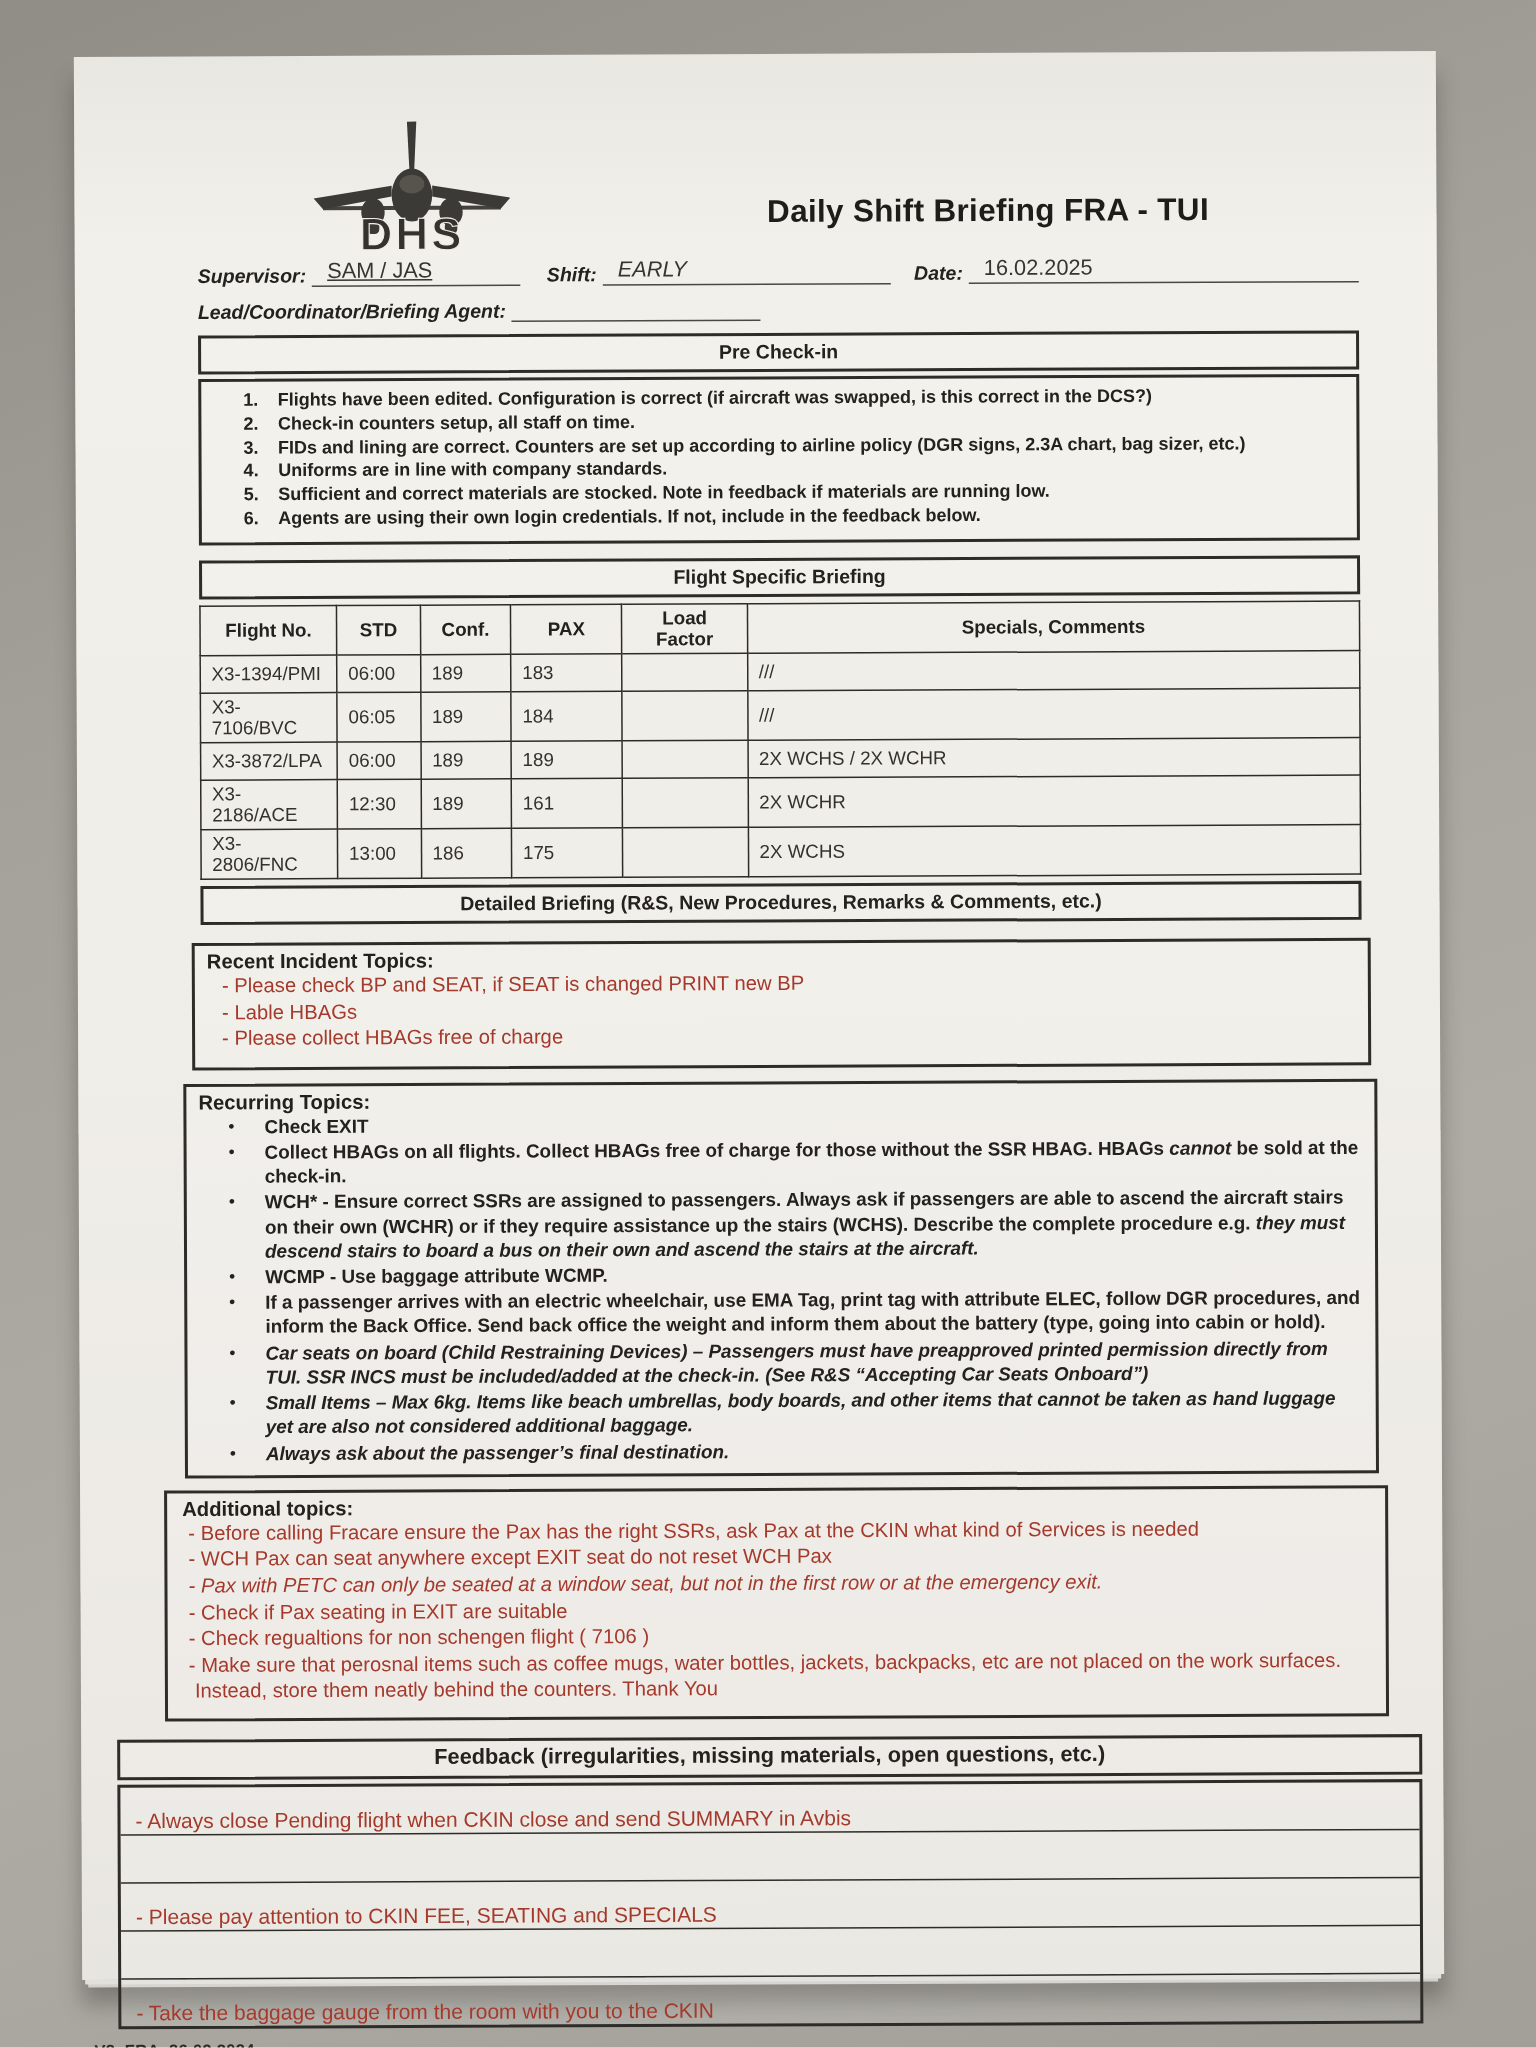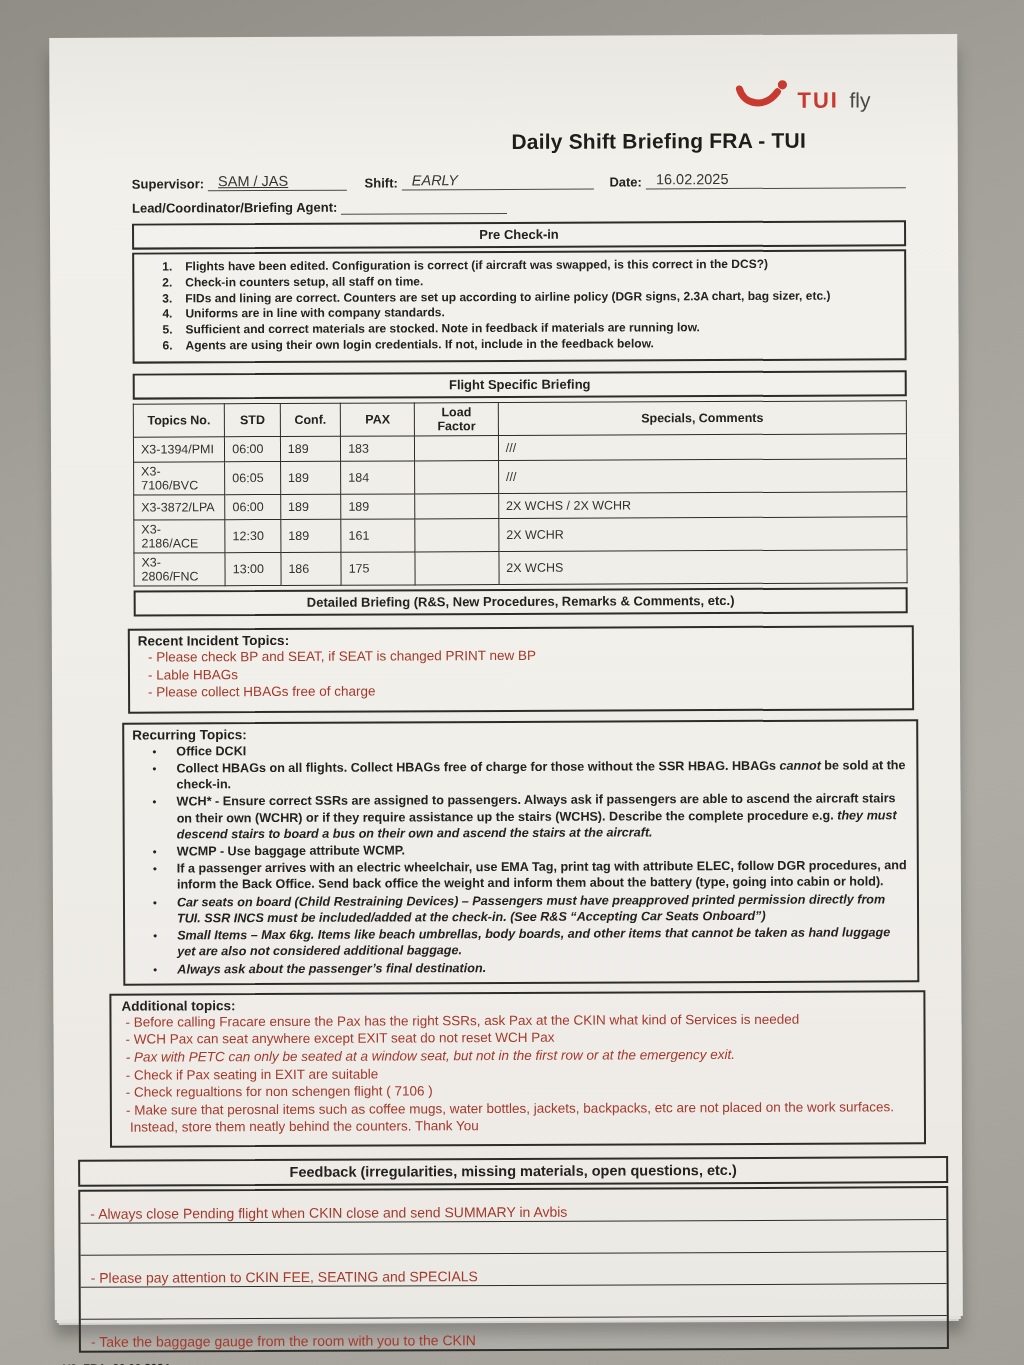--- a/index.html
+++ b/index.html
@@ -18,21 +18,21 @@
 
   
   .hdr{position:relative;height:86px;}
   .dhs{position:absolute;left:68px;top:-2px;}
   .tui{position:absolute;right:6px;top:0;}
   .doc-title{position:absolute;left:280px;right:0;top:50px;text-align:center;
     font-size:21px;font-weight:bold;letter-spacing:.2px;color:#1f1d1a;}
 
   
   .frow{display:flex;align-items:flex-end;margin-top:6px;font-size:13px;font-weight:bold;white-space:nowrap;}
-  .frow .lbl{padding-right:4px;}
+  .frow .lbl{padding-right:4px;font-style:italic;}
   .fval{display:inline-block;border-bottom:1.6px solid #4a4843;font-weight:normal;
     font-size:14.5px;color:#37352f;padding:0 4px 1px 10px;}
   .w-sup{width:128px;text-decoration:underline;} .w-shift{width:182px;margin-right:16px;font-style:italic;} .w-date{width:252px;} .w-lead{width:152px;}
   .sp{width:18px;}
 
   
   .box{border:2px solid #2e2c29;background:rgba(255,255,255,.12);}
   .head-box{text-align:center;font-weight:bold;padding:3px 4px 4px;}
   .fs13{font-size:13px;}
 
@@ -65,28 +65,33 @@
 
   .footer{margin-left:-74px;margin-top:9px;font-size:11px;font-weight:bold;color:#2a2825;letter-spacing:.2px;}
 </style>
 </head>
 <body>
 
 <div class="paper">
   <div class="content">
 
     <div class="hdr">
-      <div class="tui">
-        <svg width="168" height="40" viewBox="0 0 168 40">
-          <g>
-            <path d="M8 10 C 12 26, 34 30, 46 13" fill="none" stroke="#c8392f" stroke-width="7" stroke-linecap="round"></path>
-            <circle cx="51" cy="6" r="4.6" fill="#c8392f"></circle>
-          </g>
-          <text x="66" y="29" font-family="Liberation Sans, DejaVu Sans, sans-serif" font-size="22" font-weight="bold" letter-spacing="2" fill="#c8392f">TUI</text>
-          <text x="118" y="29" font-family="Liberation Sans, DejaVu Sans, sans-serif" font-size="21" fill="#4a4843">fly</text>
+      <div class="dhs">
+        <svg width="150" height="104" viewBox="0 0 130 100">
+          <rect x="8" y="56" width="114" height="2.6" fill="#45423d"></rect>
+          <polygon points="62,2 68,2 66.5,34 63.5,34" fill="#3c3a36"></polygon>
+          <polygon points="2,51 52,43 52,50 8,58" fill="#3c3a36"></polygon>
+          <polygon points="78,43 128,51 122,58 78,50" fill="#3c3a36"></polygon>
+          <ellipse cx="65" cy="49" rx="13" ry="17" fill="#3c3a36"></ellipse>
+          <ellipse cx="65" cy="42" rx="8" ry="6" fill="#57544e"></ellipse>
+          <ellipse cx="40" cy="60" rx="7.5" ry="9" fill="#3c3a36"></ellipse>
+          <ellipse cx="90" cy="60" rx="7.5" ry="9" fill="#3c3a36"></ellipse>
+          <rect x="36" y="66" width="8" height="8" rx="3" fill="#3c3a36"></rect>
+          <rect x="86" y="66" width="8" height="8" rx="3" fill="#3c3a36"></rect>
+          <text x="65" y="84" text-anchor="middle" font-family="Liberation Sans, DejaVu Sans, sans-serif" font-size="29" font-weight="bold" letter-spacing="2" fill="#35322d" stroke="#efede8" stroke-width="0.7">DHS</text>
         </svg>
       </div>
       <div class="doc-title">Daily Shift Briefing FRA - TUI</div>
     </div>
 
     <div class="frow">
       <span class="lbl">Supervisor:</span>
       <span class="fval w-sup">SAM / JAS</span>
       <span class="sp"></span>
       <span class="lbl">Shift:</span>
@@ -132,21 +137,21 @@
       <colgroup>
         <col style="width:11.8%">
           <col style="width:7.2%">
           <col style="width:7.8%">
         <col style="width:9.6%">
           <col style="width:10.8%">
           <col style="width:52.8%">
       </colgroup>
       <thead>
           <tr id="flight-head-row">
-            <th>Topics No.</th>
+            <th>Flight No.</th>
             <th>STD</th>
             <th>Conf.</th>
             <th>PAX</th>
             <th>Load Factor</th>
             <th>Specials, Comments</th>
           </tr>
         </thead>
       <tbody id="flight-body">
           <tr>
             <td>X3-1394/PMI</td>
@@ -200,21 +205,21 @@
           <div class="red-line">- Lable HBAGs</div>
           <div class="red-line">- Please collect HBAGs free of charge</div>
         </div>
     </div>
 
     <div class="box recur-box">
       <div class="sec-title">Recurring Topics:</div>
       <div class="recur-list" id="recur-list">
           <div class="recur-item">
             <span class="blt">•</span>
-            <span><span class="seg">Office DCKI</span></span>
+            <span><span class="seg">Check EXIT</span></span>
           </div>
           <div class="recur-item">
             <span class="blt">•</span>
             <span><span class="seg">Collect HBAGs on all flights. Collect HBAGs free of charge for those without the SSR HBAG. HBAGs </span><span class="seg i">cannot</span><span class="seg"> be sold at the check-in.</span></span>
           </div>
           <div class="recur-item">
             <span class="blt">•</span>
             <span><span class="seg">WCH* - Ensure correct SSRs are assigned to passengers. Always ask if passengers are able to ascend the aircraft stairs on their own (WCHR) or if they require assistance up the stairs (WCHS). Describe the complete procedure e.g. </span><span class="seg i">they must descend stairs to board a bus on their own and ascend the stairs at the aircraft.</span></span>
           </div>
           <div class="recur-item">

